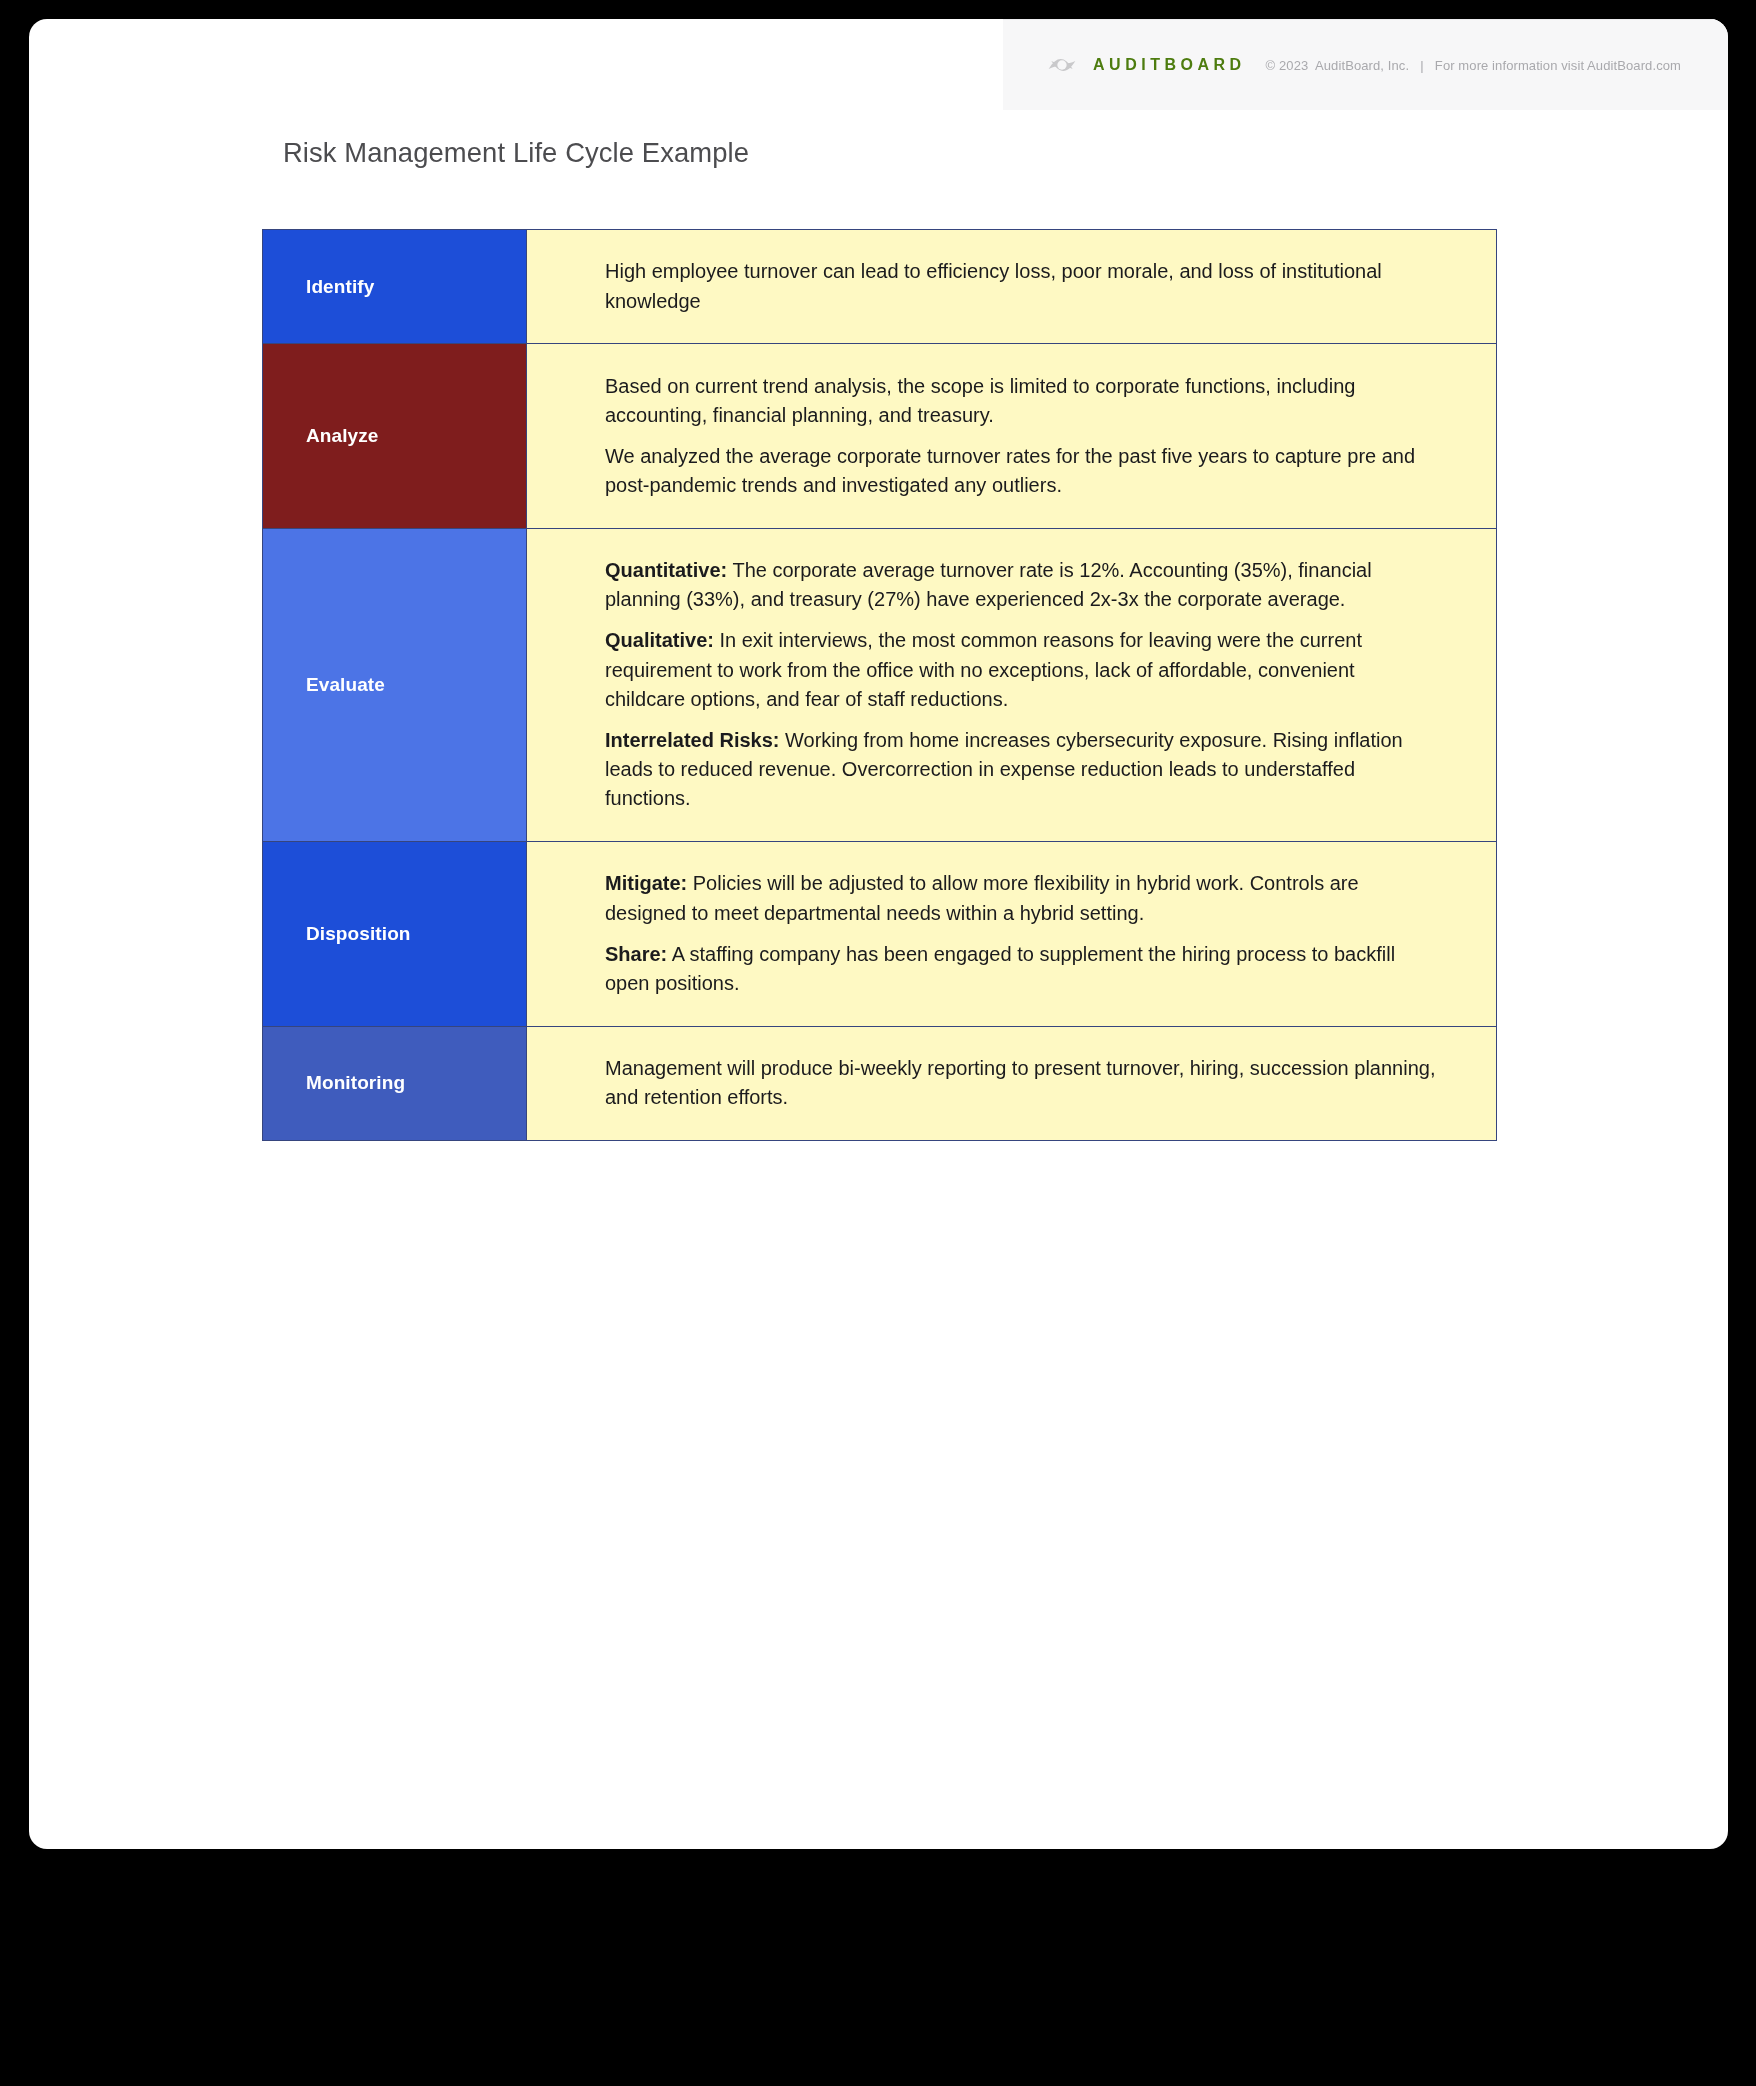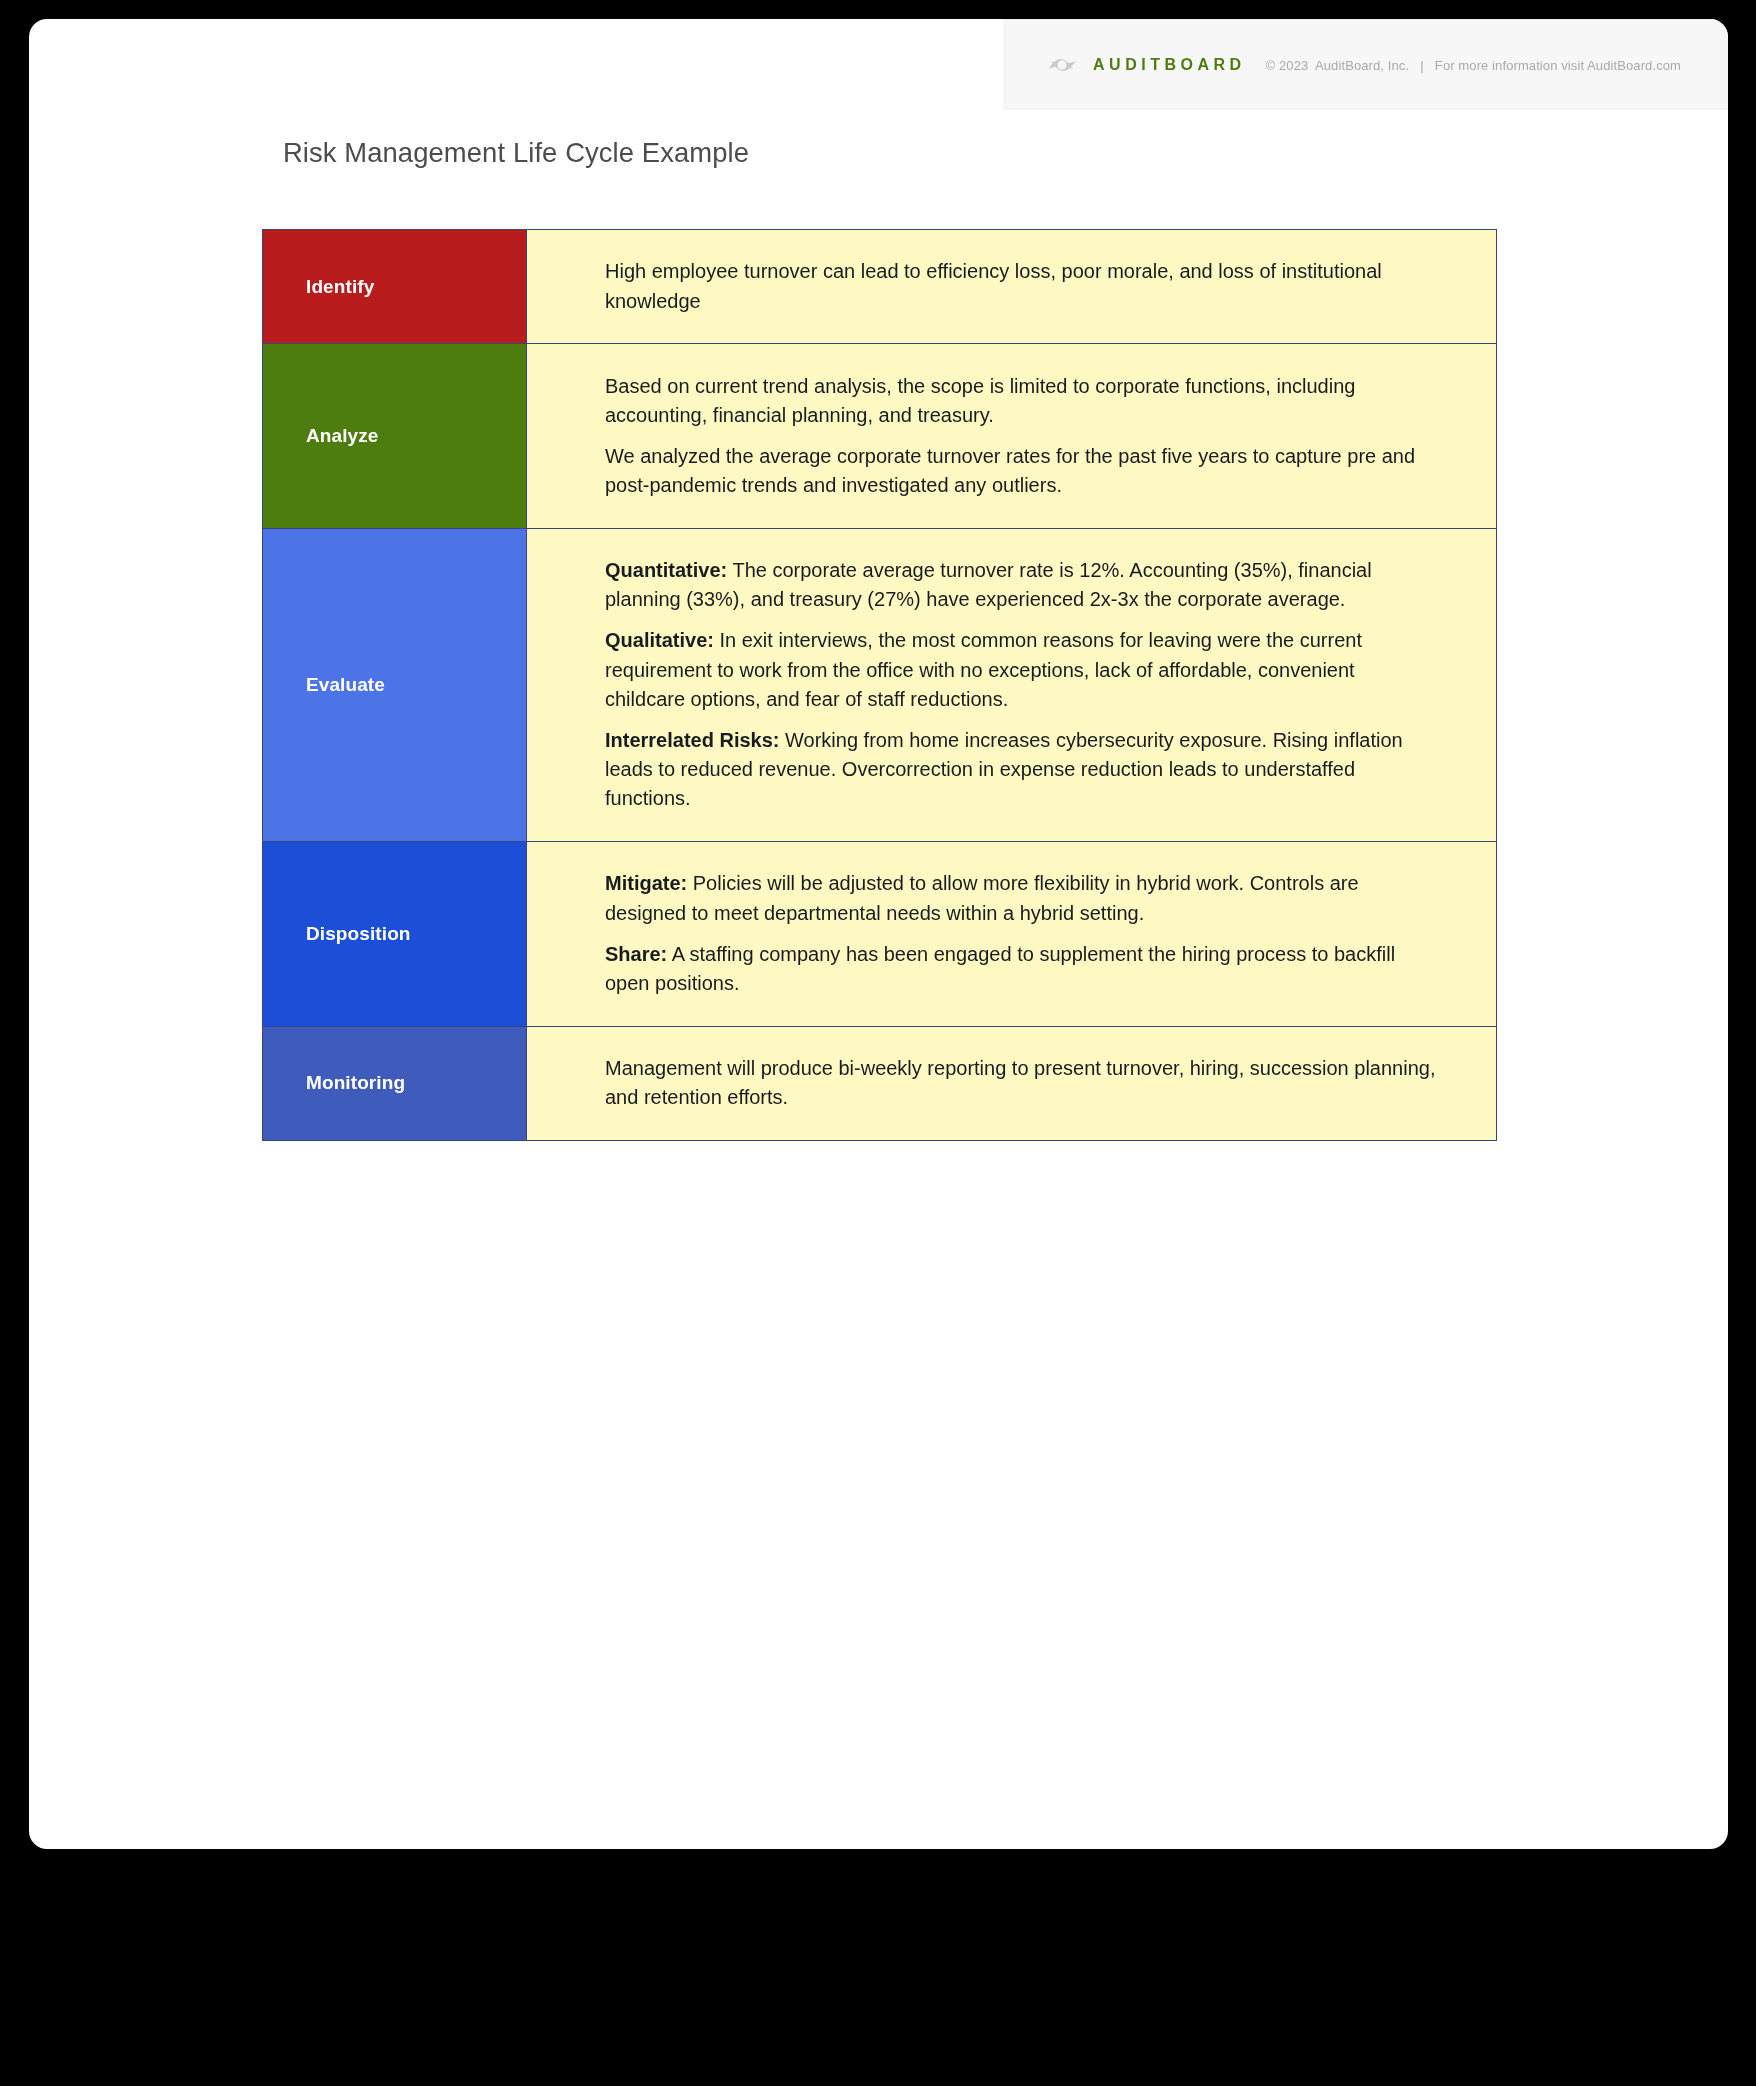--- a/index.html
+++ b/index.html
@@ -138,27 +138,27 @@
 
 <div class="page-frame">
 
   <div class="content-area">
 
     <div class="page-title">Risk Management Life Cycle Example</div>
 
     <table class="lifecycle-table">
       <tbody>
           <tr>
-            <td class="stage-label-cell" style="background: #b91c1c;"><span class="stage-label">Identify</span></td>
+            <td class="stage-label-cell" style="background: #1d4ed8;"><span class="stage-label">Identify</span></td>
             <td class="stage-body-cell">
               <p class="stage-paragraph"><span>High employee turnover can lead to efficiency loss, poor morale, and loss of institutional knowledge</span></p>
             </td>
           </tr>
           <tr>
-            <td class="stage-label-cell" style="background: #4d7c0f;"><span class="stage-label">Analyze</span></td>
+            <td class="stage-label-cell" style="background: #7f1d1d;"><span class="stage-label">Analyze</span></td>
             <td class="stage-body-cell">
               <p class="stage-paragraph"><span>Based on current trend analysis, the scope is limited to corporate functions, including accounting, financial planning, and treasury.</span></p>
               <p class="stage-paragraph"><span>We analyzed the average corporate turnover rates for the past five years to capture pre and post-pandemic trends and investigated any outliers.</span></p>
             </td>
           </tr>
           <tr>
             <td class="stage-label-cell" style="background: rgb(76, 116, 230);"><span class="stage-label">Evaluate</span></td>
             <td class="stage-body-cell">
               <p class="stage-paragraph"><b>Quantitative:</b><span> The corporate average turnover rate is 12%. Accounting (35%), financial planning (33%), and treasury (27%) have experienced 2x-3x the corporate average.</span></p>
               <p class="stage-paragraph"><b>Qualitative:</b><span> In exit interviews, the most common reasons for leaving were the current requirement to work from the office with no exceptions, lack of affordable, convenient childcare options, and fear of staff reductions.</span></p>

